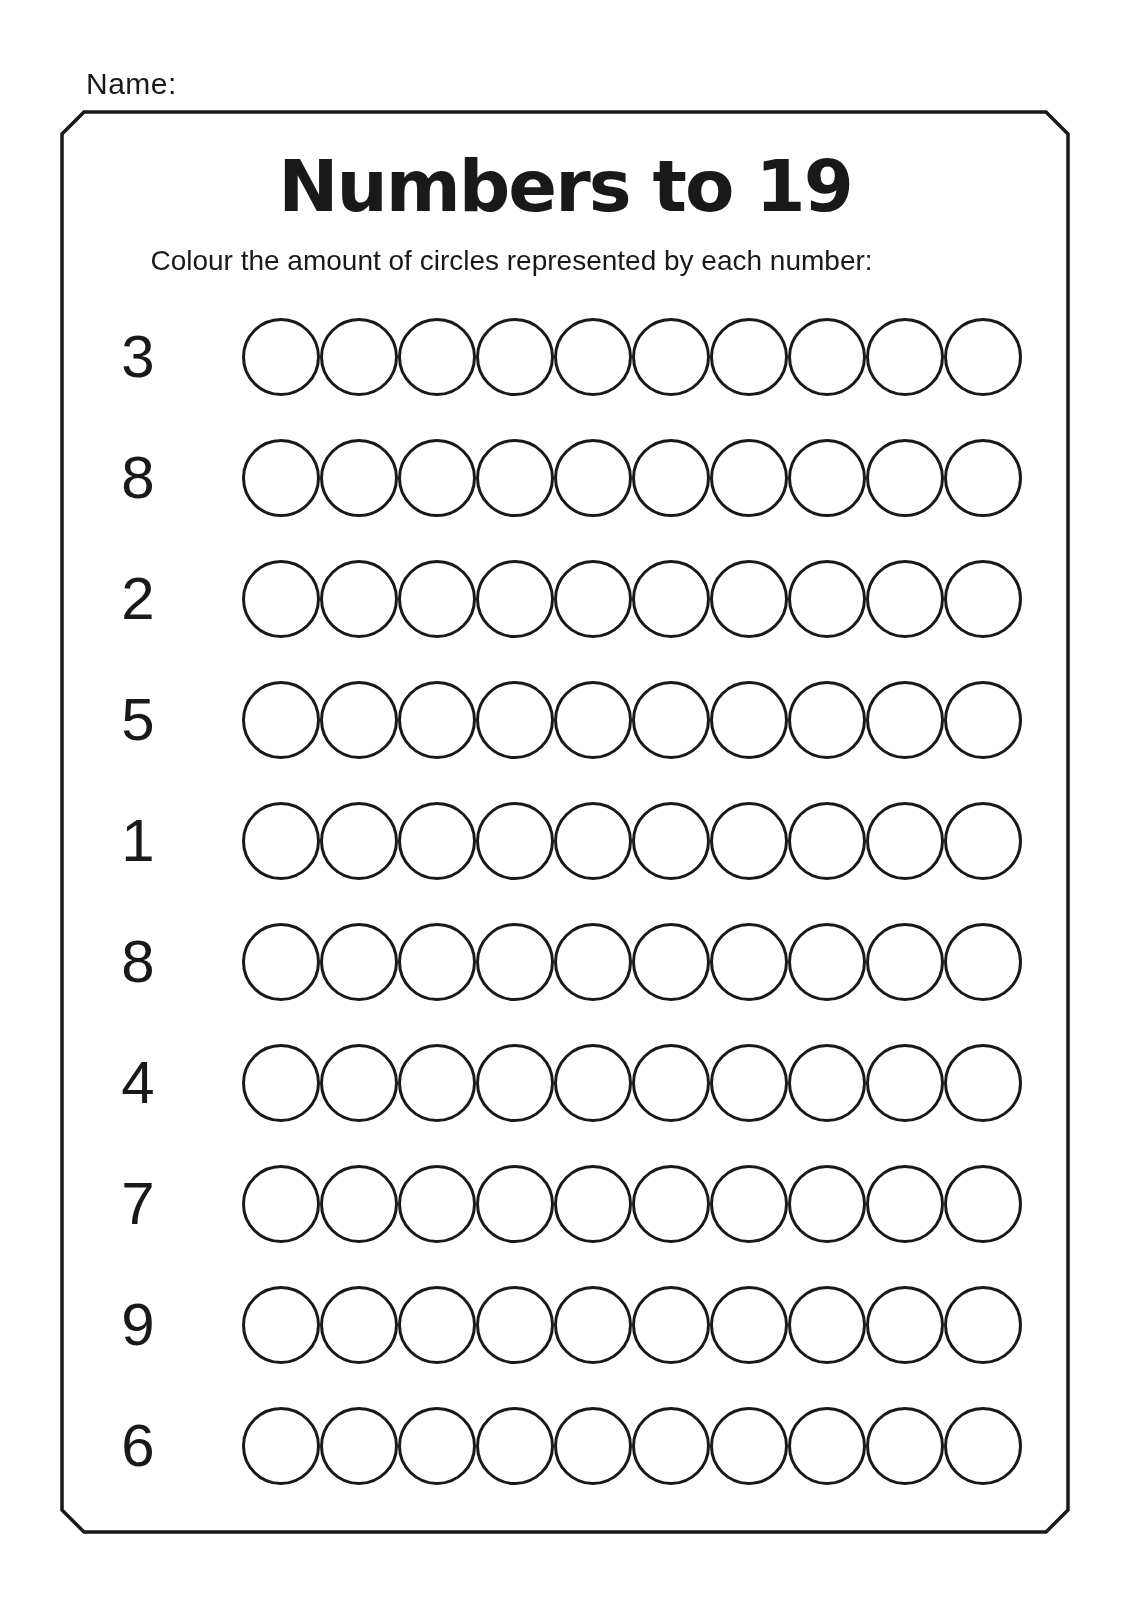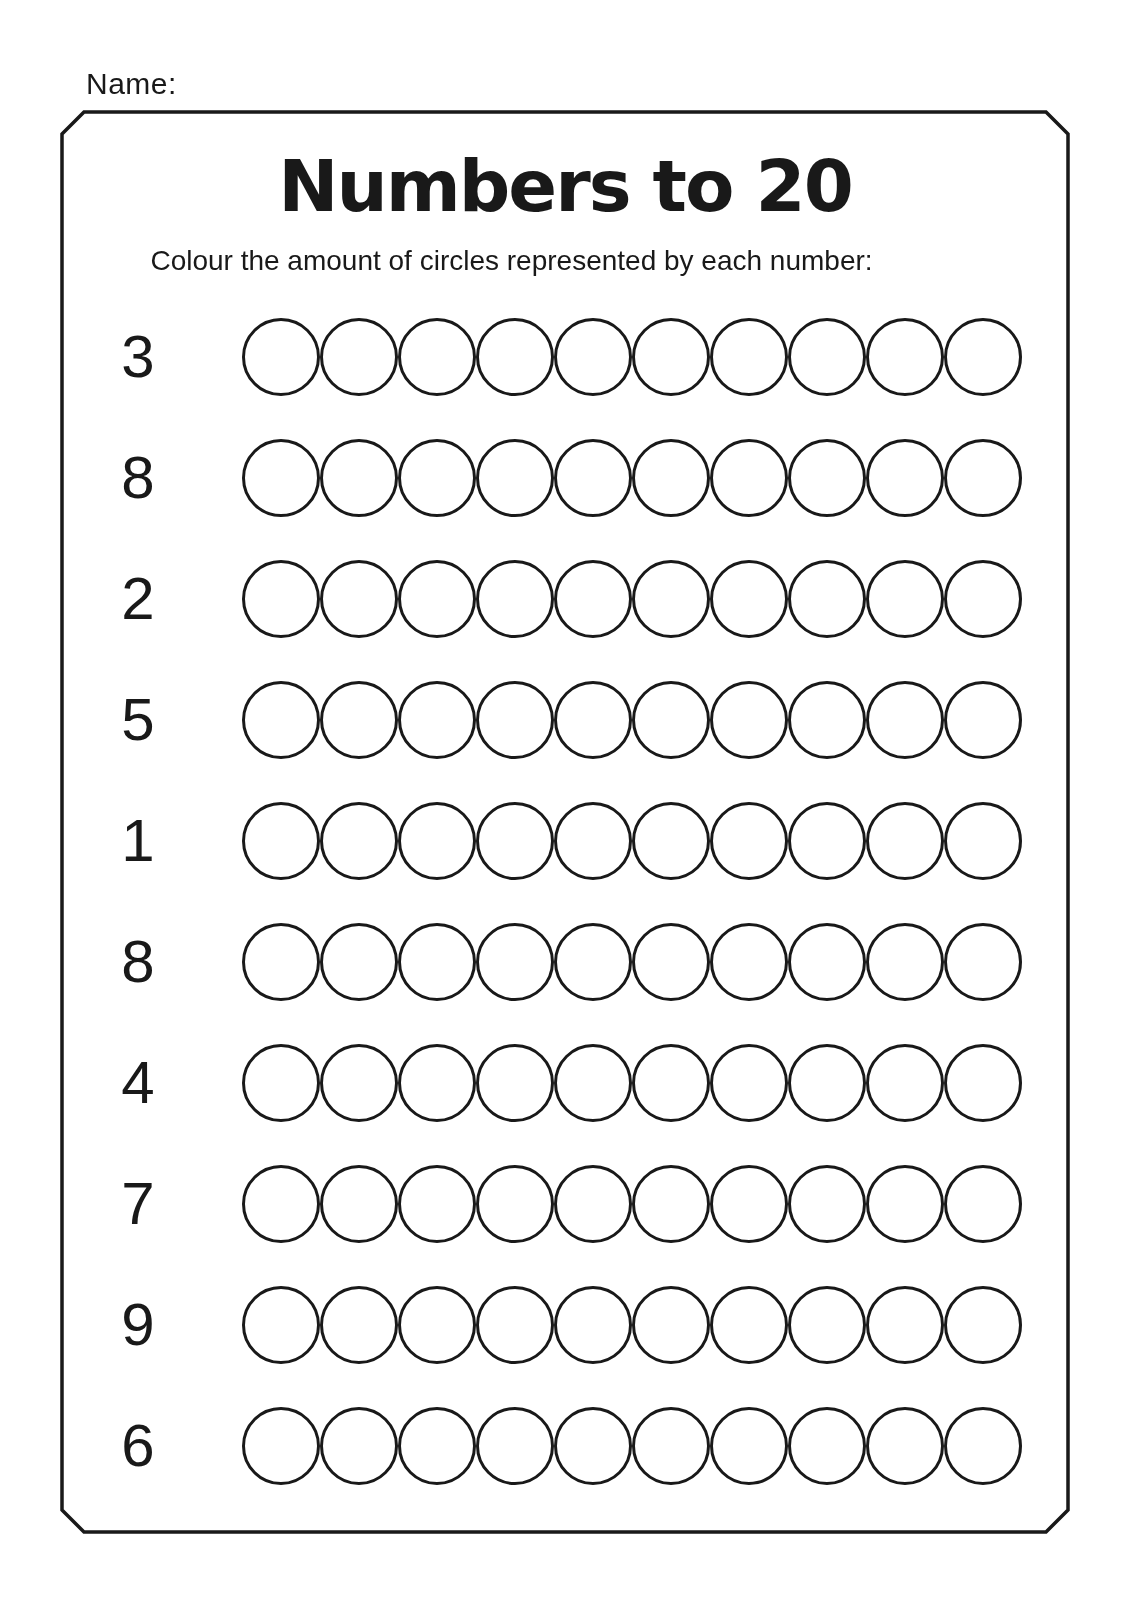--- a/index.html
+++ b/index.html
@@ -98,21 +98,21 @@
 <body>
 
 <div class="page">
 
   <div class="name-label">Name:</div>
 
   <svg class="border-svg" viewBox="0 0 1010 1424" aria-hidden="true">
     <path d="M24 2 H986 L1008 24 V1400 L986 1422 H24 L2 1400 V24 Z" fill="none" stroke="#191919" stroke-width="3.5" stroke-linejoin="miter"></path>
   </svg>
 
-  <div class="title">Numbers to 20</div>
+  <div class="title">Numbers to 19</div>
 
   <div class="instruction">Colour the amount of circles represented by each number:</div>
 
   <div class="rows">
 
       <div class="row">
         <span class="row-number">3</span>
         <div class="row-circles">
           <div class="circle"></div>
           <div class="circle"></div>

